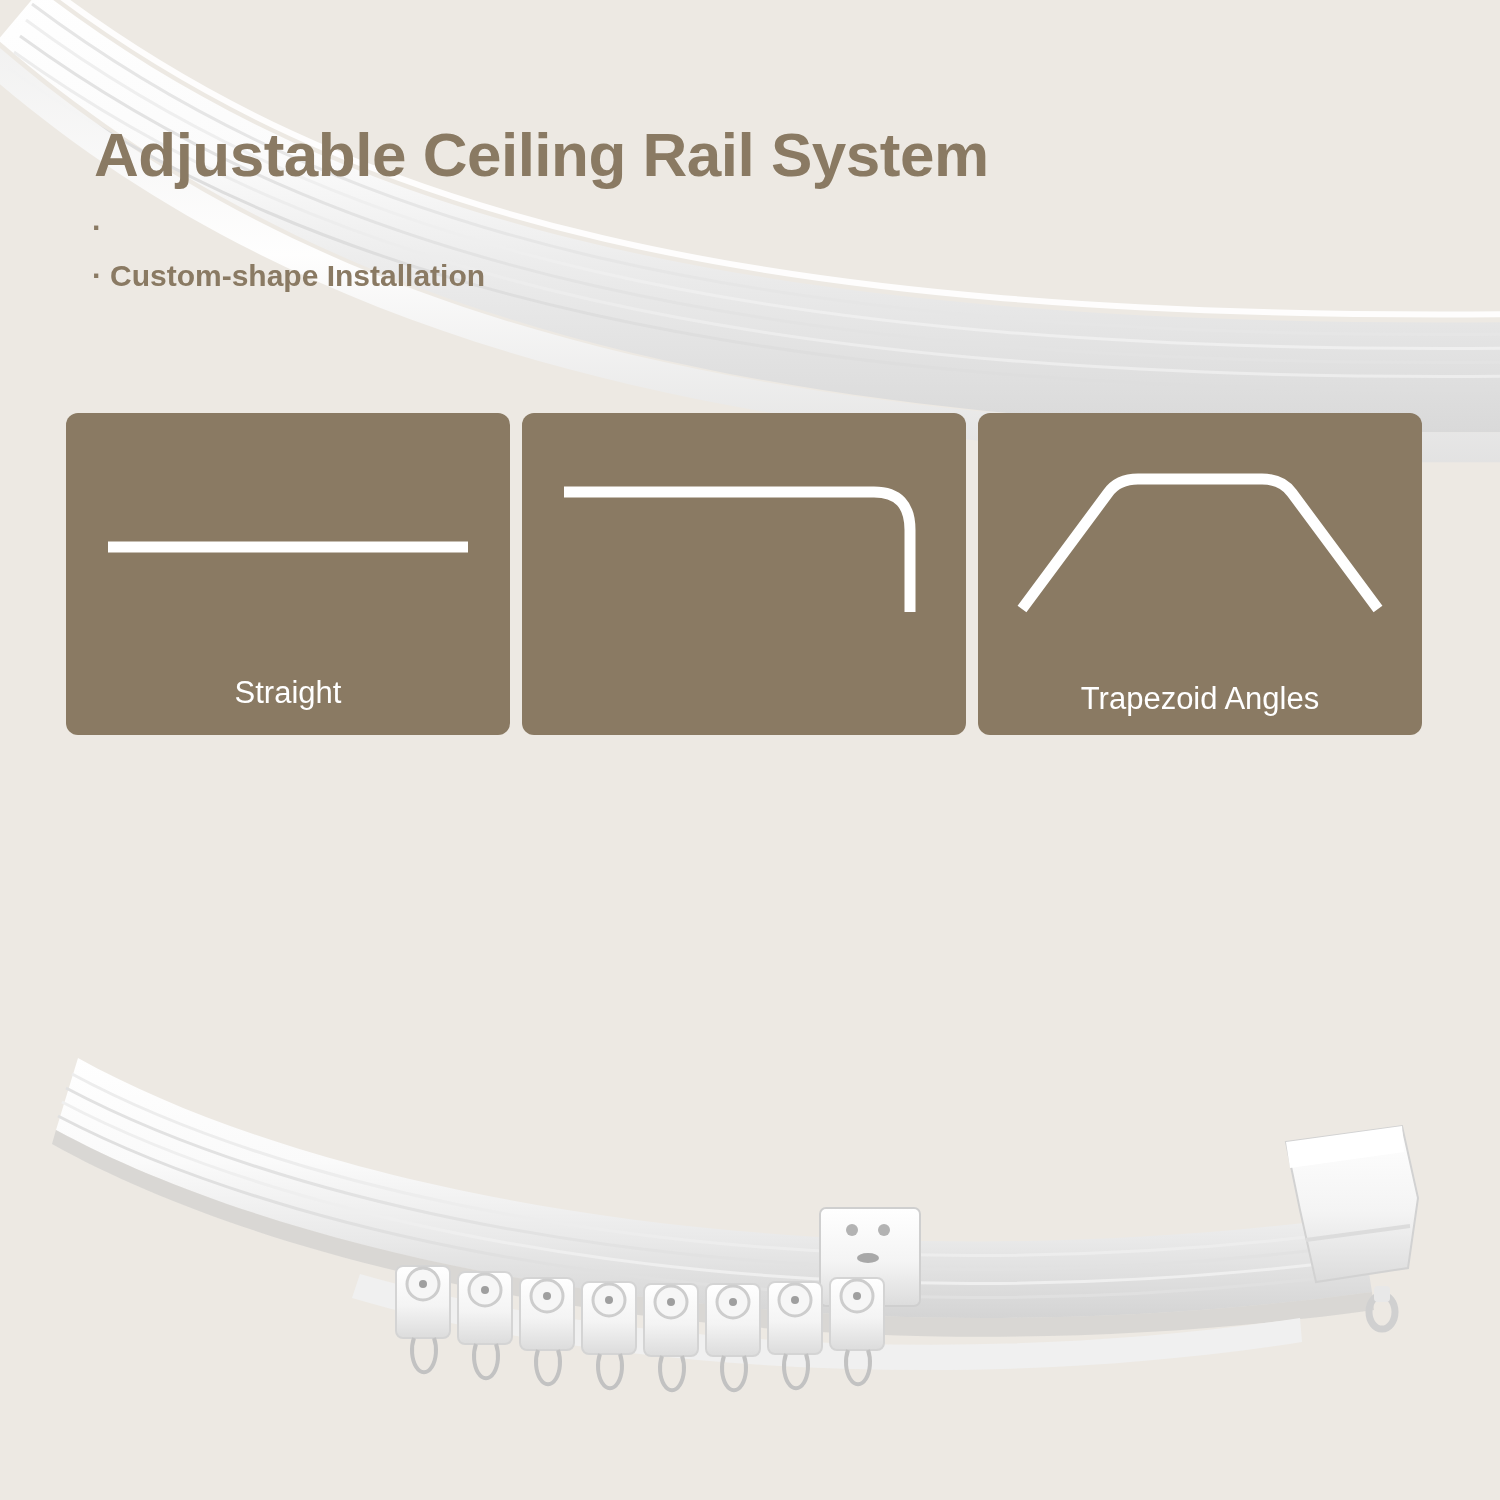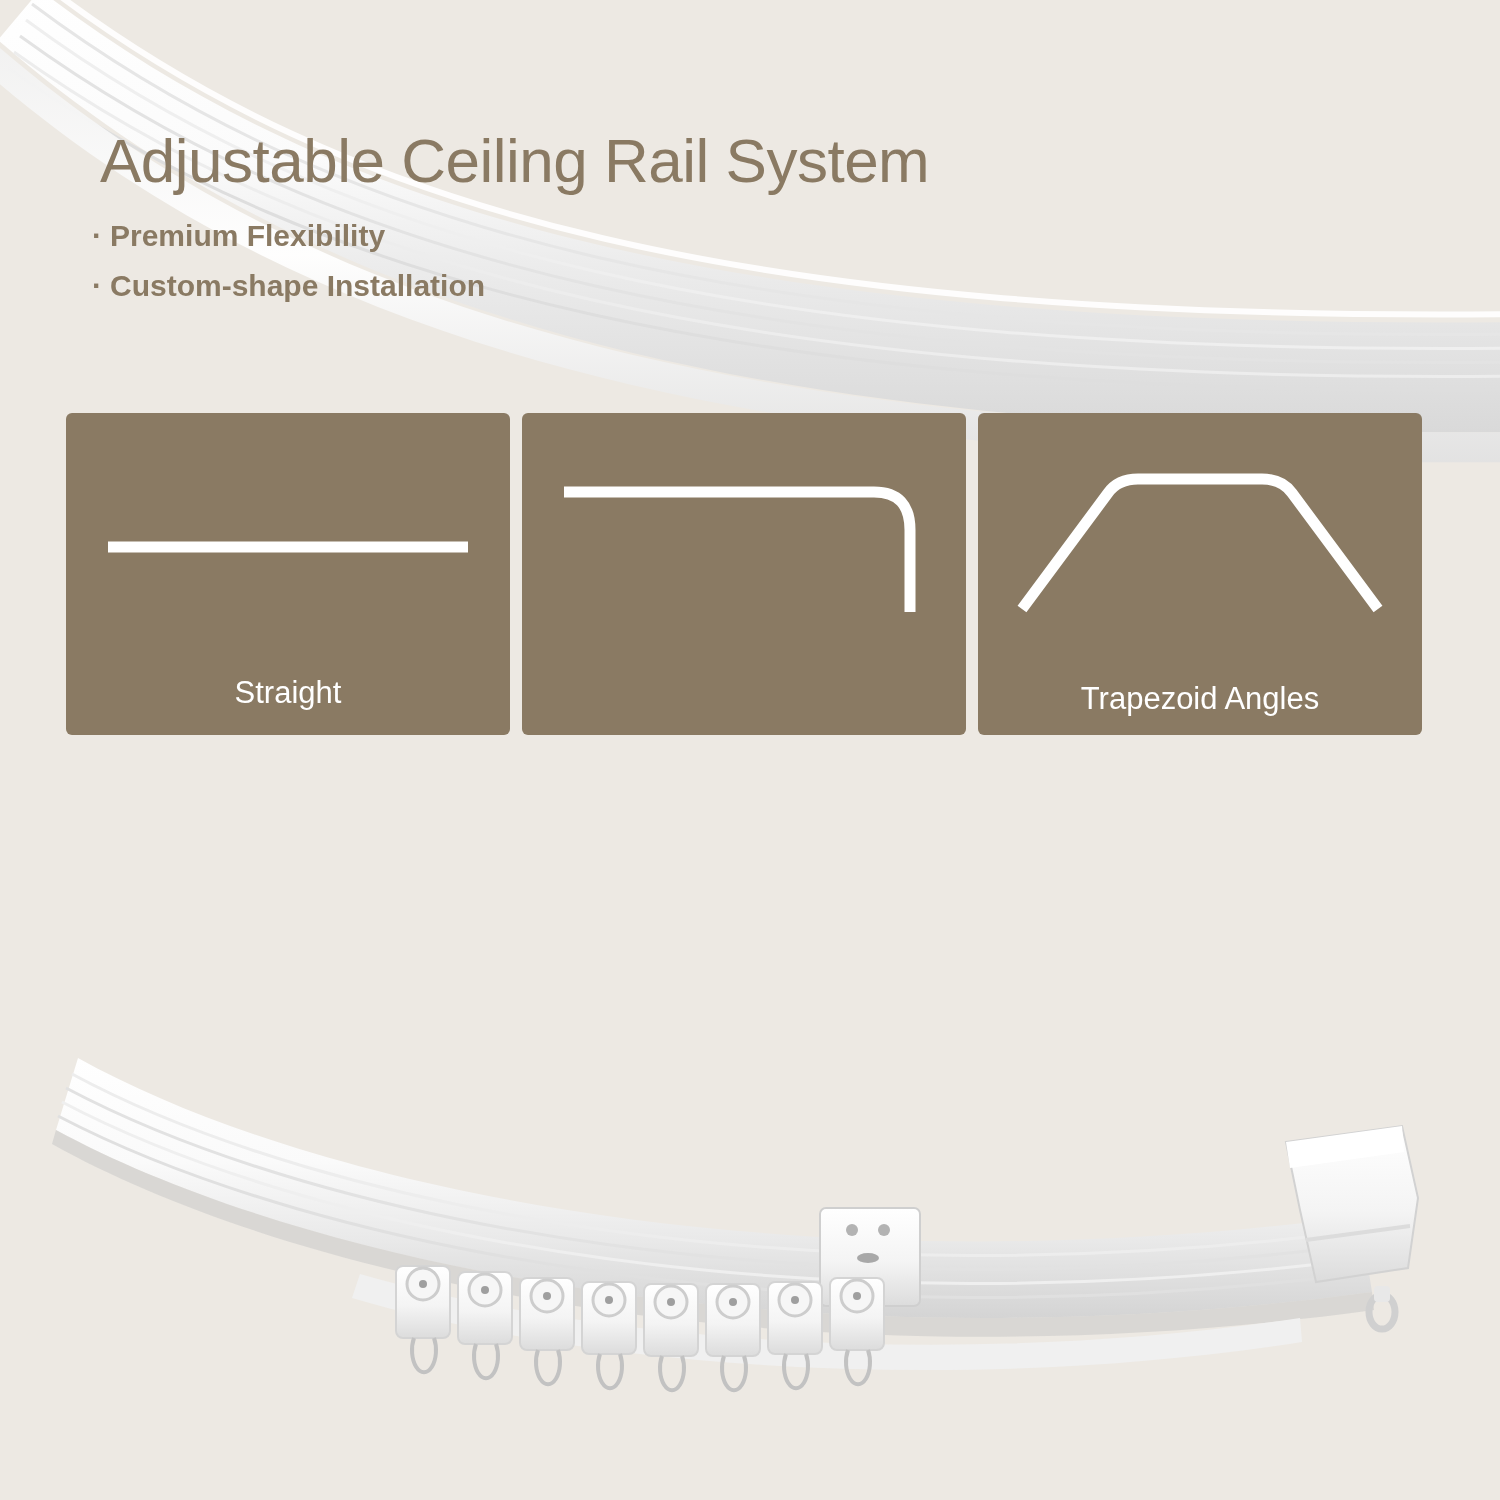--- a/index.html
+++ b/index.html
@@ -25,23 +25,23 @@
 
   
   .headline {
     position: absolute;
     left: 92px;
     top: 120px;
     width: 1250px;
     z-index: 6;
   }
   .headline h1 {
-    margin: 8px;
+    margin: 2px;
     font-size: 62px;
-    font-weight: normal;
+    font-weight: bold;
     color: #8a7a63;
     letter-spacing: -0.5px;
     line-height: 1.05;
   }
   .bullets {
     margin-top: 26px;
   }
   .bullet {
     display: flex;
     align-items: baseline;
@@ -63,21 +63,21 @@
     top: 413px;
     width: 1368px;
     display: grid;
     grid-template-columns: repeat(3, 444px);
     grid-template-rows: 322px 322px;
     gap: 8px 12px;
     z-index: 5;
   }
   .card {
     background: #8a7a63;
-    border-radius: 6px;
+    border-radius: 12px;
     position: relative;
     overflow: hidden;
   }
   .card .art {
     position: absolute;
     left: 0;
     right: 0;
     top: 46px;
     height: 175px;
     display: flex;
@@ -163,21 +163,20 @@
     <path d="M 20,78 C 330,344 760,470 1540,462 L 1540,492 C 760,500 318,372 8,104 Z" fill="url(#railGradTop2)" opacity="0.95"></path>
 
     <path d="M 64,14 C 364,244 762,352 1540,344" fill="none" stroke="#ffffff" stroke-width="6" opacity="0.9"></path>
   </svg>
 
   <div class="headline">
     <h1>Adjustable Ceiling Rail System</h1>
     <div class="bullets">
       <div class="bullet">
         <span class="dot">·</span>
-        <span>Premium Flexibility</span>
       </div>
       <div class="bullet">
         <span class="dot">·</span>
         <span>Custom-shape Installation</span>
       </div>
     </div>
   </div>
 
   <div class="grid">
 

